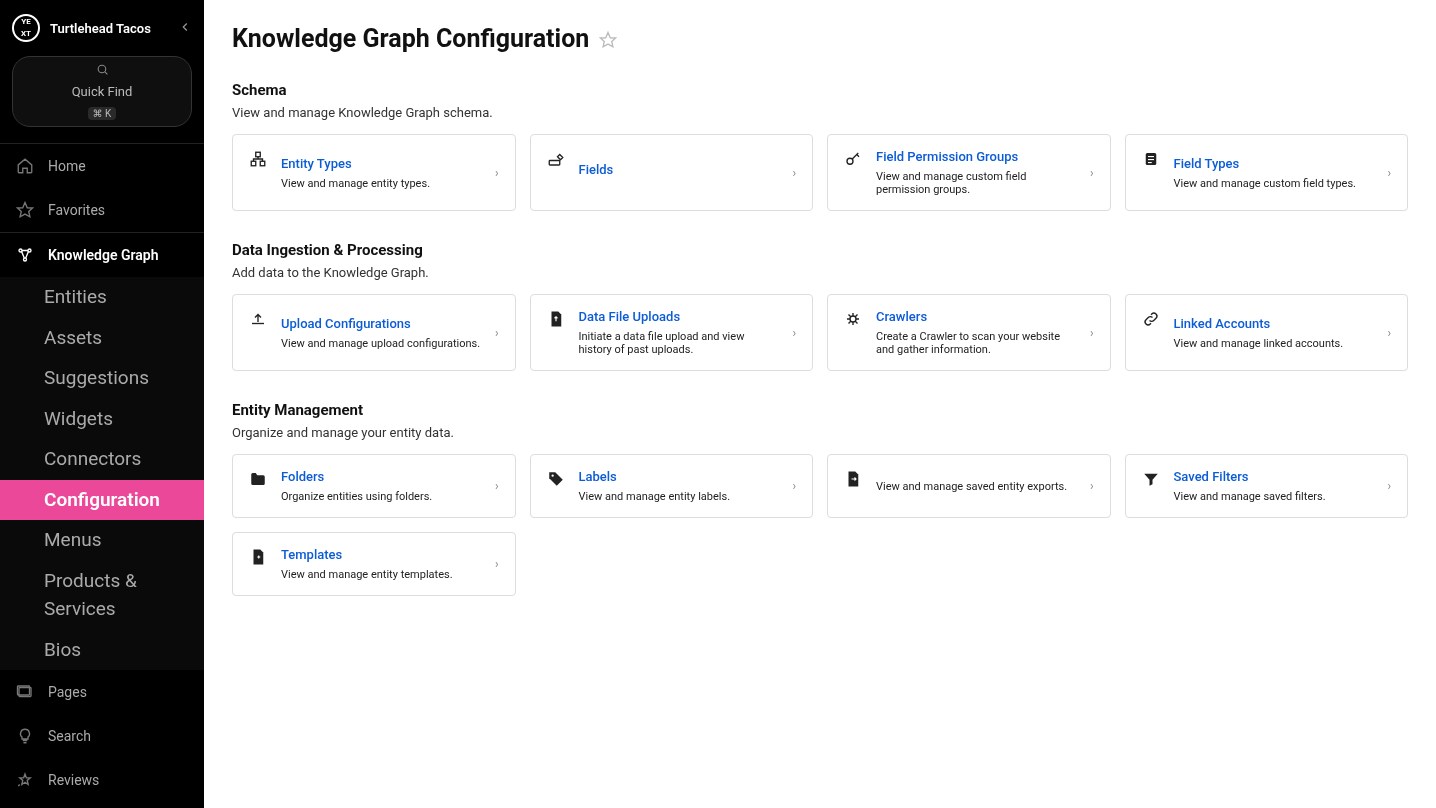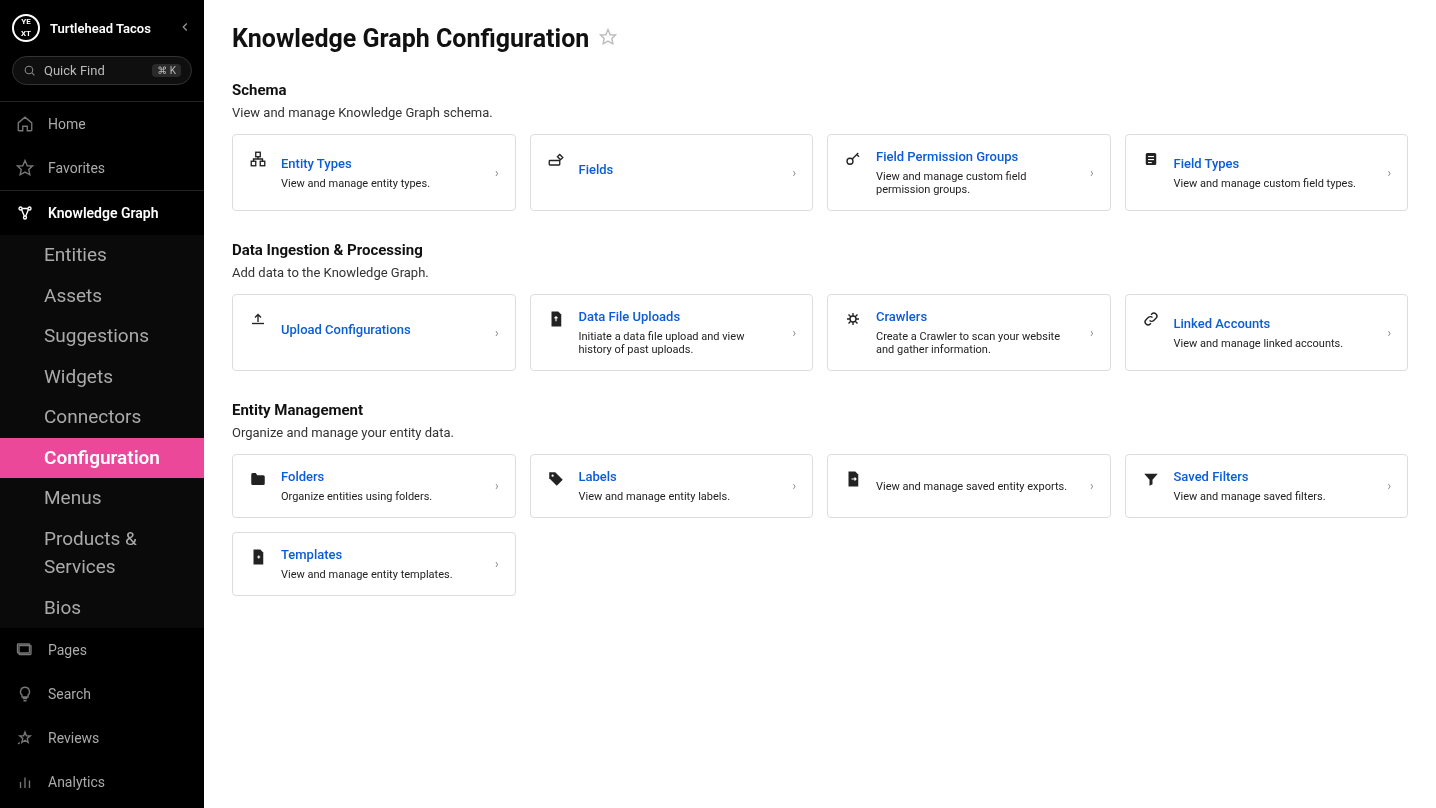--- a/index.html
+++ b/index.html
@@ -53,20 +53,21 @@
     margin: 0 12px 16px 12px;
     background: #0f0f0f;
     border: 1px solid #333;
     border-radius: 18px;
     padding: 6px 10px;
     display: flex;
     align-items: center;
     gap: 8px;
     color: #bbb;
     font-size: 13px;
+    flex-direction: column;
   }
   .qf-icon { font-size: 12px; color: #888; display:inline-flex;}
   .qf-text { flex: 1; }
   .qf-kbd {
     background: #2a2a2a;
     border-radius: 4px;
     padding: 1px 5px;
     font-size: 10px;
     color: #bbb;
   }
@@ -106,21 +107,21 @@
     color: #fff;
     font-weight: 600;
   }
   .main {
     flex: 1;
     padding: 24px 28px;
     overflow: auto;
   }
   .page-title-row {
     display: flex;
-    align-items: center;
+    align-items: flex-end;
     gap: 10px;
     margin-bottom: 28px;
   }
   .page-title {
     font-size: 25px;
     font-weight: 700;
     color: #111;
   }
   .star-icon { color: #bbb; font-size: 16px; cursor: pointer; }
   .section-title {
@@ -394,20 +395,21 @@
 
       <div class="card">
         <span class="card-icon">
             <svg viewBox="0 0 24 24" fill="none" stroke="currentColor" stroke-width="1.8">
               <path d="M12 16V6M8 10l4-4 4 4"></path>
               <path d="M4 18h16"></path>
             </svg>
           </span>
         <div class="card-body">
           <div class="card-title">Upload Configurations</div>
+          <div class="card-desc">View and manage upload configurations.</div>
         </div>
         <span class="card-chevron">›</span>
       </div>
 
       <div class="card">
         <span class="card-icon">
             <svg viewBox="0 0 24 24" fill="currentColor">
               <path d="M6 2h9l4 4v16H6z"></path>
               <path d="M12 15V9m-2 2l2-2 2 2" stroke="#fff" stroke-width="1.5" fill="none"></path>
             </svg>

